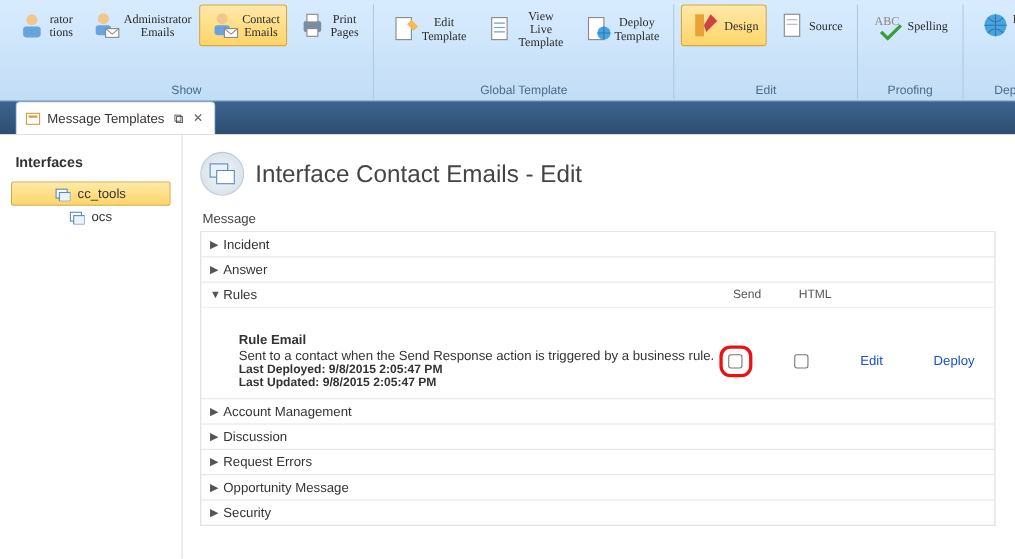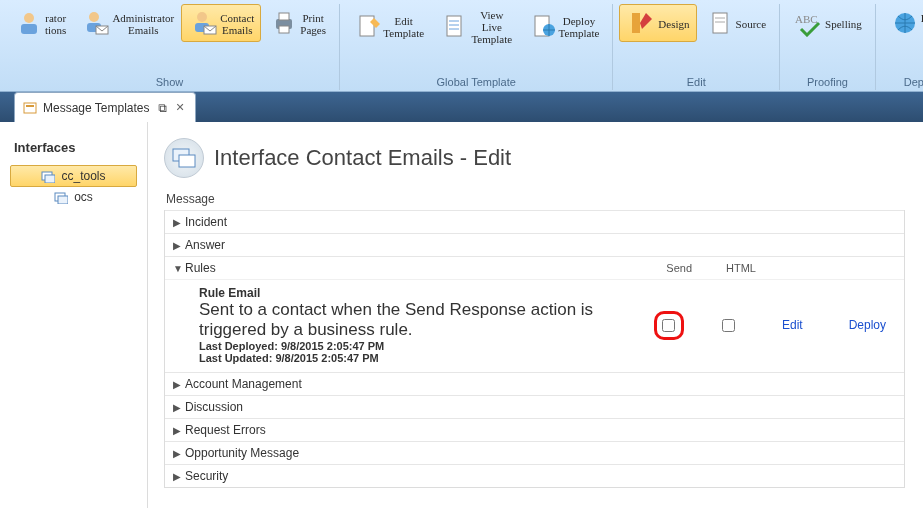--- a/index.html
+++ b/index.html
@@ -15,42 +15,42 @@
 .ribbon-label { font-size: 11px; text-align: center; line-height: 1.1; margin-top: 2px; color: #2a2a2a; }
 .ribbon-group-label { font-size: 11px; color: #4b6a8a; margin-top: auto; padding-bottom: 2px; }
 
 
 .tabbar { background: linear-gradient(#3d6591,#2d4d70); height: 30px; display: flex; padding-left: 14px; }
 .tab { background: #fff; border: 1px solid #8fa8c2; border-bottom: none; border-radius: 4px 4px 0 0; padding: 3px 10px 3px 8px; display: flex; align-items: center; gap: 6px; font-size: 12px; }
 .tab .close { font-size: 11px; color: #666; cursor: pointer; }
 
 
 .content { display: flex; height: calc(508px - 92px - 30px); }
-.sidebar { width: 148px; border-right: 1px solid #dcdcdc; padding: 18px 10px 10px 10px; }
+.sidebar { width: 166px; border-right: 1px solid #dcdcdc; padding: 18px 10px 10px 10px; }
 .sidebar-title { font-weight: bold; font-size: 13px; margin-bottom: 10px; padding-left: 4px; }
 .sidebar-item { display: flex; align-items: center; gap: 6px; padding: 3px 6px; border-radius: 2px; cursor: pointer; font-size: 12px; justify-content: center; }
 .sidebar-item.active { background: linear-gradient(#ffe9a8,#ffd569); border: 1px solid #d8a93f; }
 .mini-icon { width: 14px; height: 14px; display: inline-flex; align-items: center; justify-content: center; }
 
 .main { flex: 1; padding: 16px 18px 10px 16px; overflow: auto; }
 .page-head { display: flex; align-items: center; gap: 10px; margin-bottom: 14px; }
 .page-head-icon { width: 40px; height: 40px; border-radius: 50%; background: radial-gradient(#f2f6f9,#d2dde6); border:1px solid #c0cad4; display:flex; align-items:center; justify-content:center; }
 .page-title { font-size: 22px; color: #444; }
 
 .section-label { font-size: 12px; color: #444; margin: 6px 0 4px 2px; }
 .panel { border: 1px solid #dcdcdc; border-top: none; }
 .cat-row { display: flex; align-items: center; padding: 4px 8px; border-top: 1px solid #e6e6e6; cursor: pointer; }
 .cat-row .arrow { width: 12px; display:inline-block; color:#555; font-size:10px; }
 .cat-row .cat-label { font-size: 12px; }
 .cat-head-cols { margin-left: auto; display: flex; gap: 34px; font-size: 11px; color: #555; padding-right: 140px; }
 
-.rule-detail { display: flex; align-items: center; padding: 6px 10px 8px 34px; border-top: 1px solid #f0f0f0; }
+.rule-detail { display: flex; align-items: center; padding: 22px 10px 8px 34px; border-top: 1px solid #f0f0f0; }
 .rule-text { flex: 1; }
 .rule-title { font-weight: bold; font-size: 12px; }
-.rule-desc { font-size: 17px; color: #333; }
+.rule-desc { font-size: 12px; color: #333; }
 .rule-meta { font-size: 11px; font-weight: bold; color: #333; }
 .rule-cols { display: flex; align-items: center; gap: 30px; }
 .chk-wrap { width: 30px; display:flex; justify-content:center; }
 .chk-wrap.hl { border: 3px solid #e11; border-radius: 10px; padding: 5px; }
 .link { color: #1a4fcf; cursor: pointer; font-size: 12px; padding: 0 8px; }
 
 input[type=checkbox]{ width:13px; height:13px; }
 </style>
 </head>
 <body>

